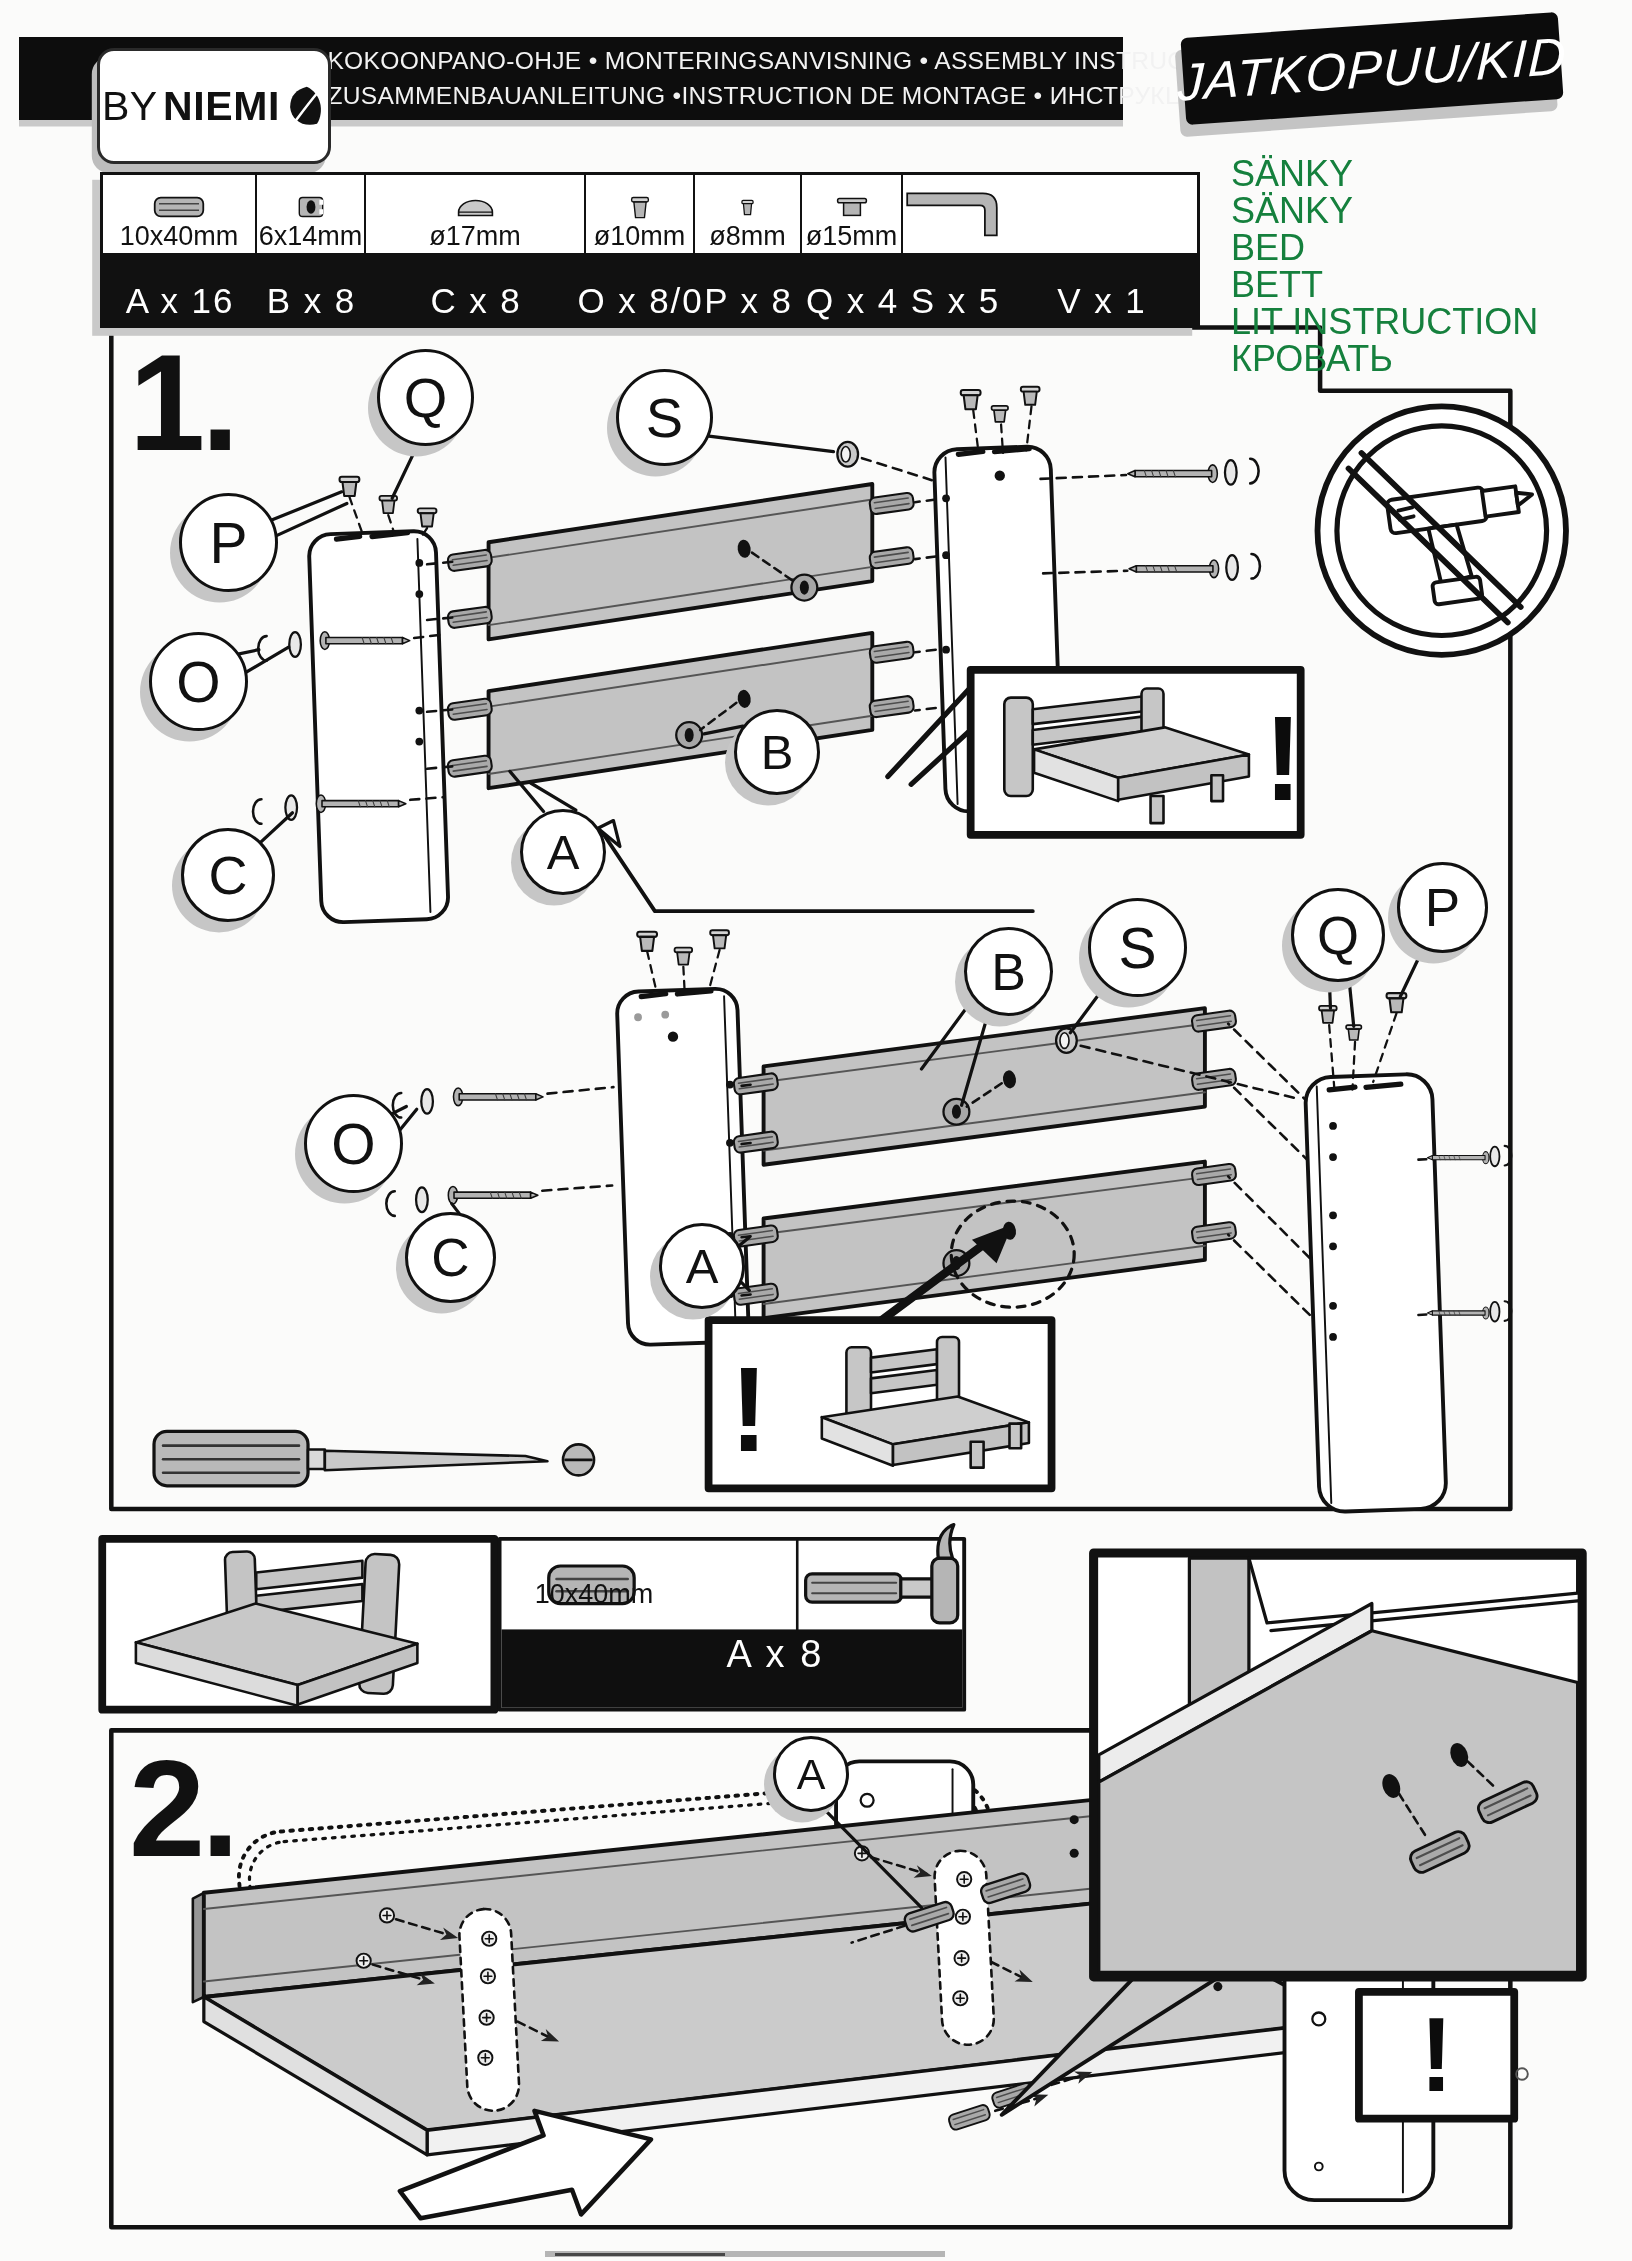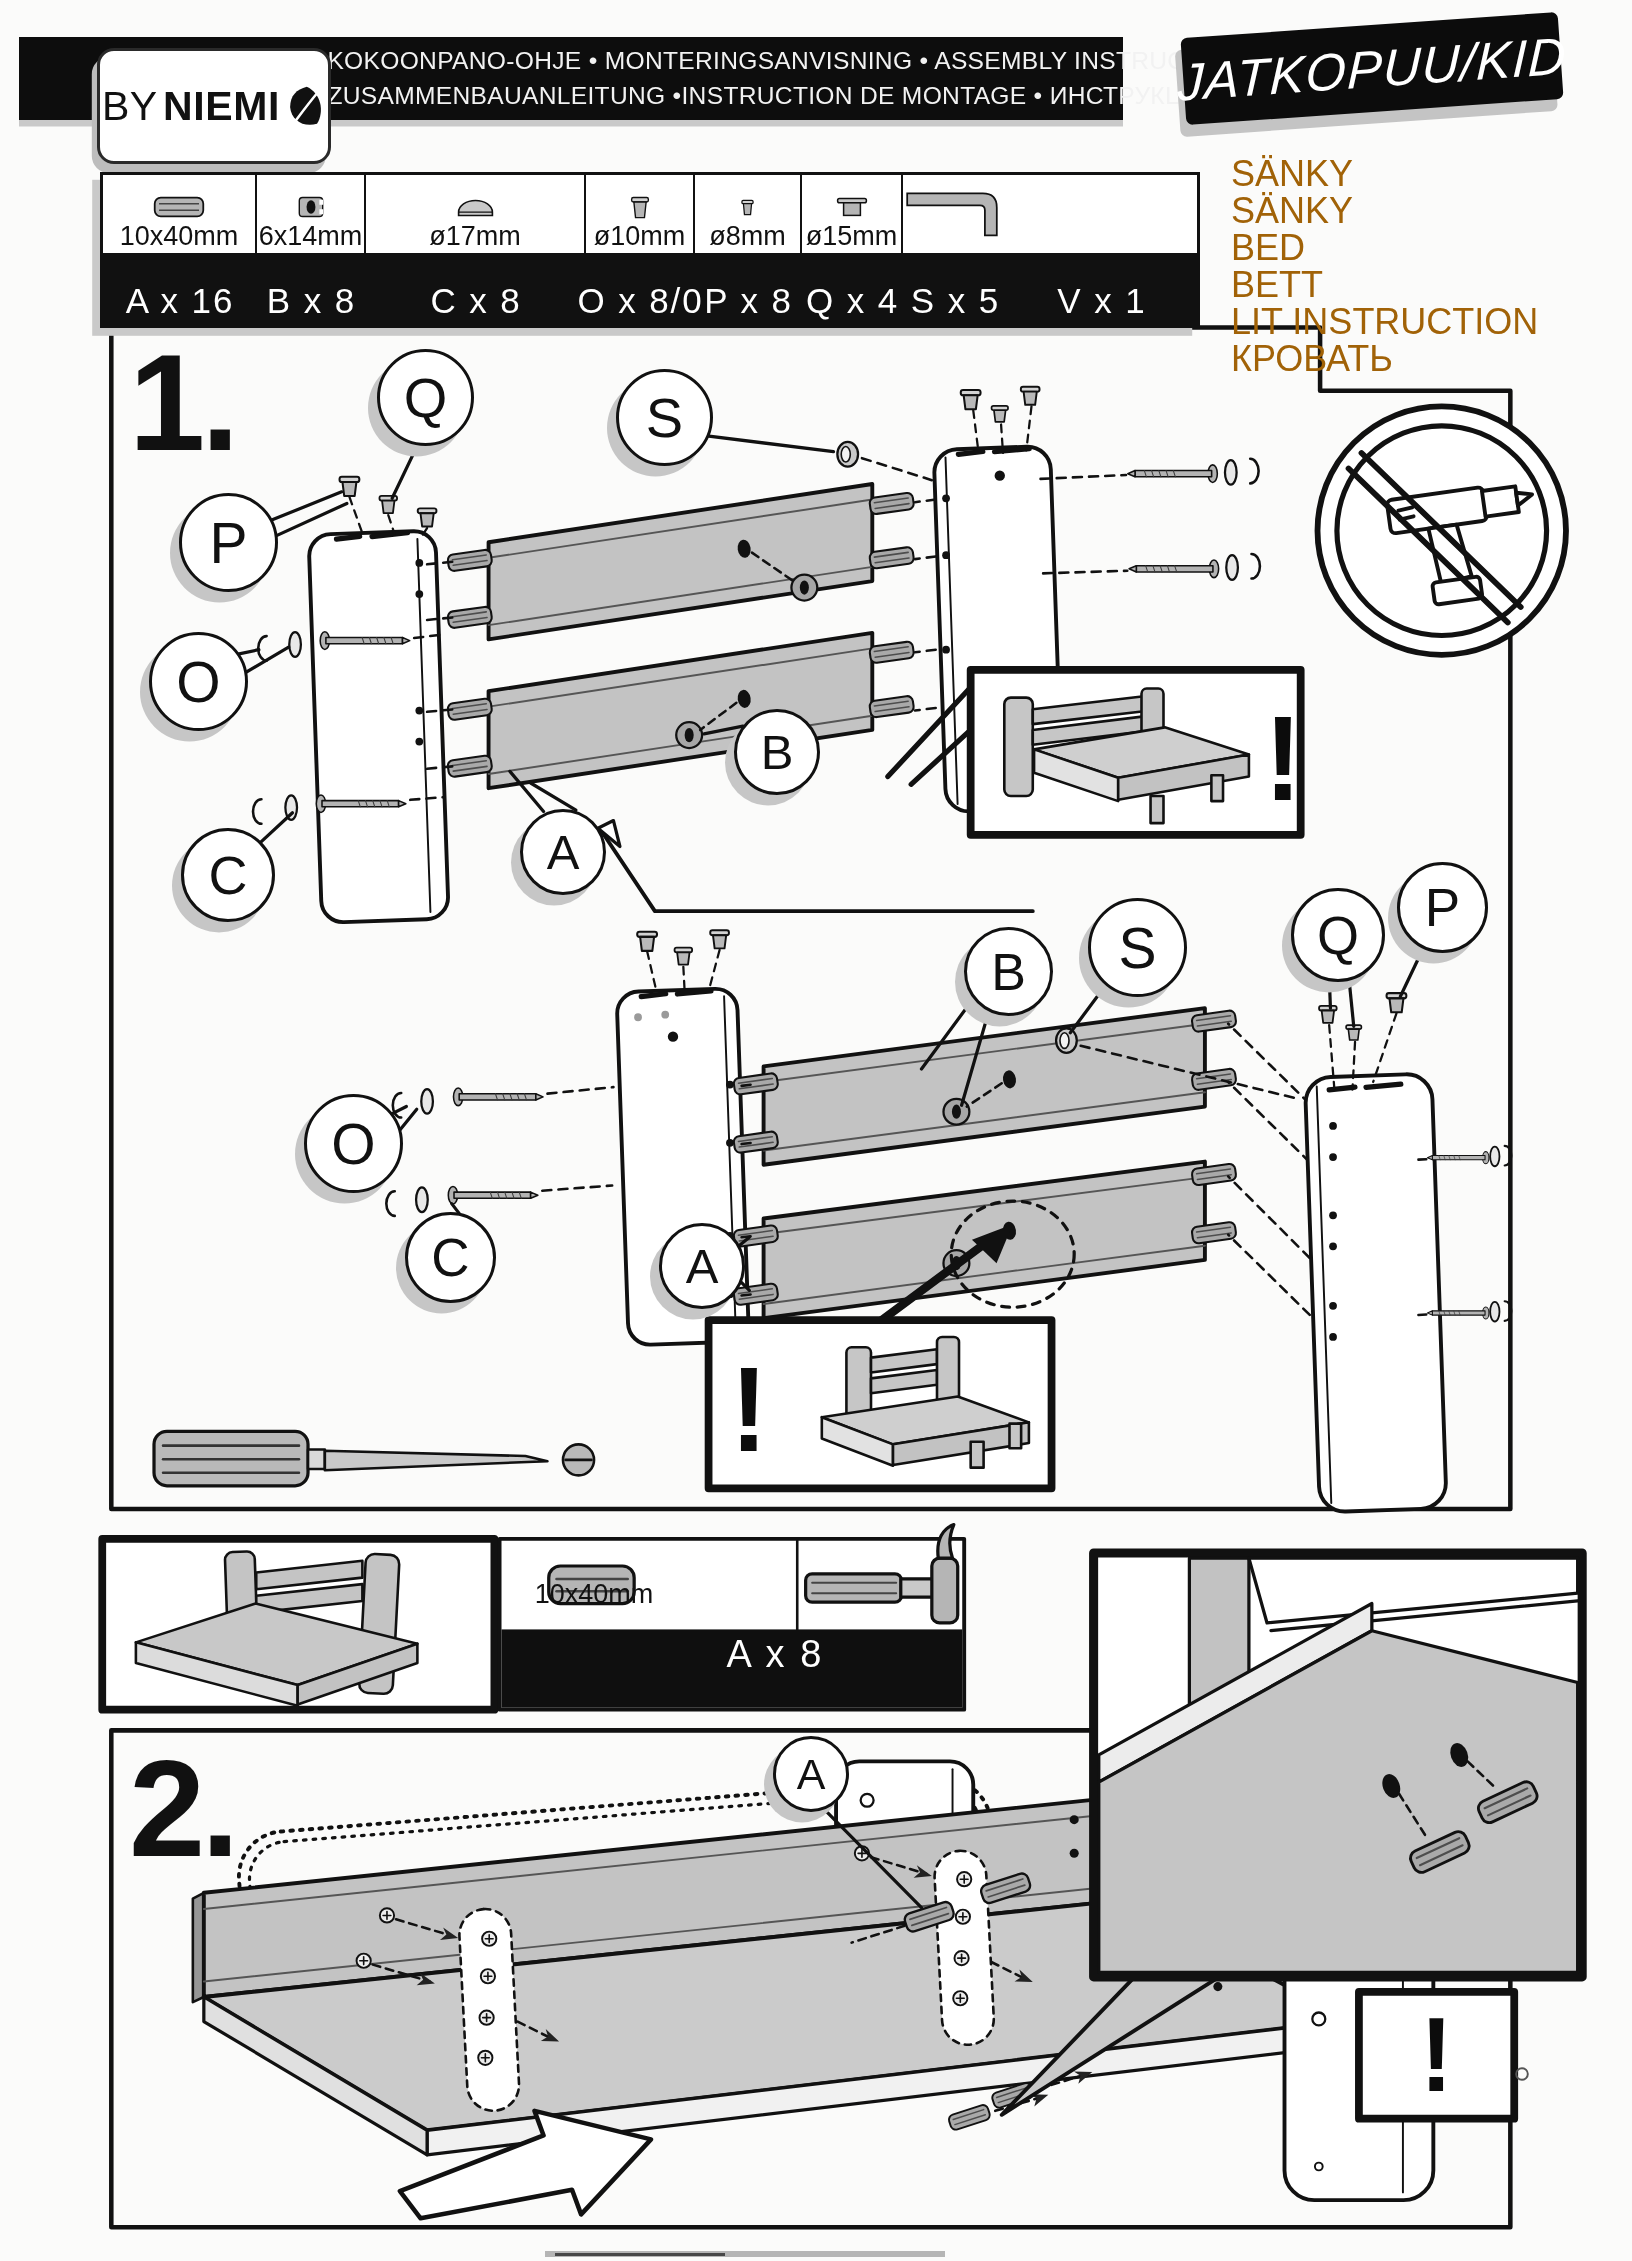--- a/index.html
+++ b/index.html
@@ -26,21 +26,21 @@
           box-sizing:border-box;box-shadow:-7.8px 7.8px 0 #c9c9c9;}
   .prow{display:grid;grid-template-columns:154px 109px 220px 109px 107px 101px 105px 188px;}
   .pcell{height:78px;border-right:2.6px solid #111;box-sizing:border-box;position:relative;
          display:flex;align-items:flex-start;justify-content:center;padding-top:6.5px;}
   .pcell:last-child{border-right:none;}
   .psize{position:absolute;bottom:1.3px;width:100%;text-align:center;font-size:27px;font-weight:400;}
   .plrow{background:#111;}
   .plabel{height:48px;display:flex;align-items:center;justify-content:center;color:#fff;
           font-size:35px;font-weight:400;letter-spacing:1.9px;white-space:nowrap;margin-top:24px;}
   
-  .names{left:1231px;top:155px;z-index:2;line-height:37px;font-size:36px;font-weight:400;color:#a16207;}
+  .names{left:1231px;top:155px;z-index:2;line-height:37px;font-size:36px;font-weight:400;color:#15803d;}
   
   .stepnum{font-size:137px;font-weight:800;z-index:5;line-height:1;letter-spacing:-3.9px;}
   
   .callout{border:3.9px solid #111;border-radius:50%;background:#fff;display:flex;align-items:center;
            justify-content:center;font-weight:400;color:#111;z-index:6;
            box-shadow:-9px 10.4px 0 #c6c6c6;}
   
   .note{left:674px;top:852px;z-index:6;font-size:20px;font-weight:700;line-height:26.5px;white-space:nowrap;}
   .warn{z-index:7;font-weight:900;color:#0c0c0c;display:flex;align-items:center;justify-content:center;
         transform:scaleY(1.08);}

